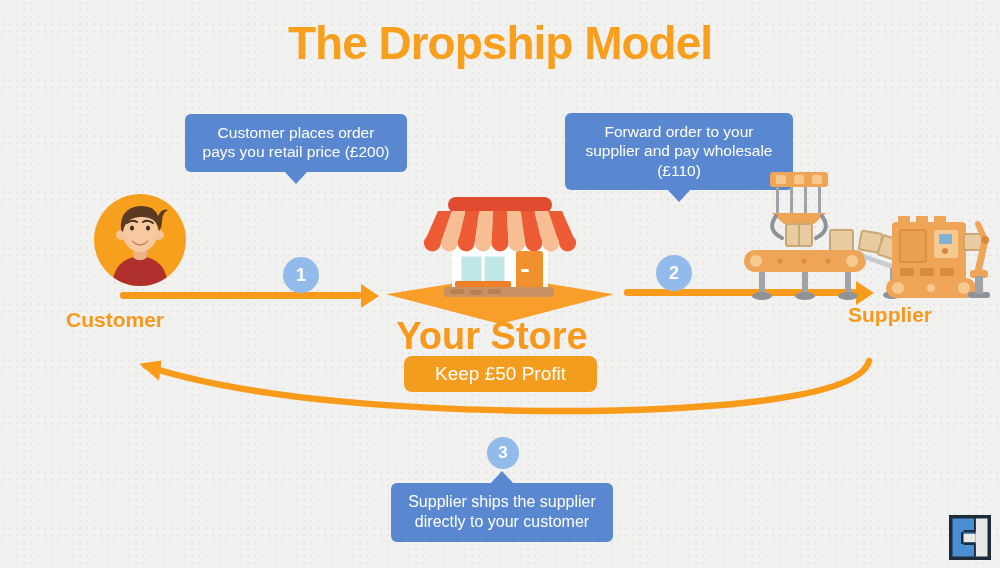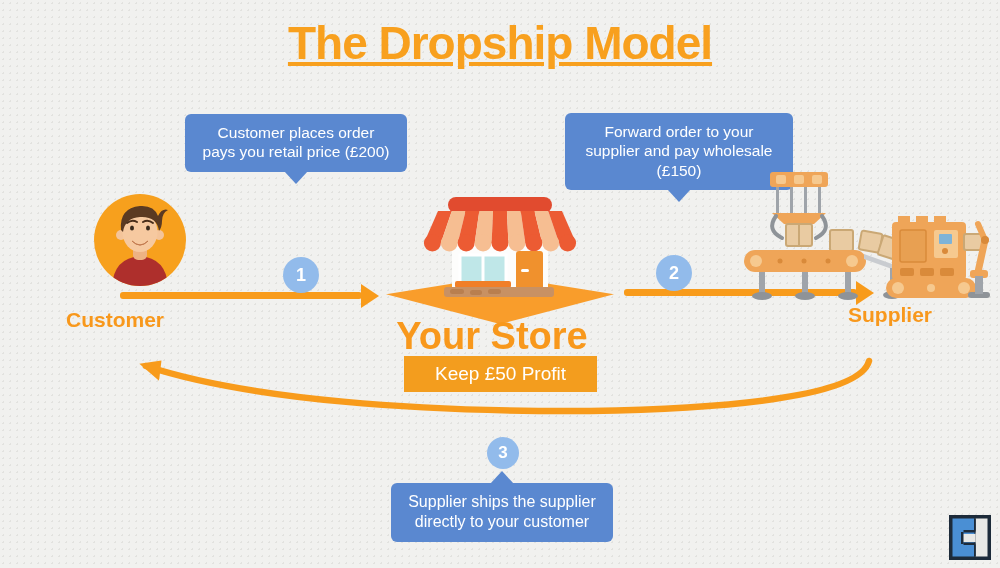--- a/index.html
+++ b/index.html
@@ -11,21 +11,21 @@
     background-color: #f1f1ef;
     background-image: radial-gradient(#e2e2df 1px, transparent 1px);
     background-size: 7px 7px;
     overflow: hidden;
     font-family: "Liberation Sans", sans-serif;
   }
   .title {
     position: absolute; left: 0; top: 16px; width: 100%;
     text-align: center;
     font-size: 46px; font-weight: bold;
-    color: #f8a01e; letter-spacing: -1px; text-decoration: underline;
+    color: #f8a01e; letter-spacing: -1px;
   }
   
   .callout {
     position: absolute;
     background: #5a88d0;
     color: #ffffff;
     border-radius: 6px;
     padding: 9px 8px 10px 8px;
     text-align: center;
     font-size: 15.5px;
@@ -70,21 +70,21 @@
   .diamond {
     position: absolute; left: 386px; top: 276px;
     width: 228px; height: 48px;
     background: #f99d2b;
     -webkit-clip-path: polygon(0 38%, 50% 0, 100% 38%, 50% 100%);
     clip-path: polygon(0 38%, 50% 0, 100% 38%, 50% 100%);
   }
   .profit-btn {
     position: absolute; left: 404px; top: 356px;
     width: 193px; height: 36px;
-    background: #f39d1e; border: none; border-radius: 0;
+    background: #f39d1e; border: none; border-radius: 8px;
     color: #ffffff; font-size: 19px;
     font-family: "Liberation Sans", sans-serif;
     display: flex; align-items: center; justify-content: center;
   }
   .footer-text {
     position: absolute; left: 0; top: 534px; width: 942px;
     text-align: right;
     font-size: 21px; font-weight: bold; color: #23282e;
     letter-spacing: -0.3px;
   }
@@ -99,21 +99,21 @@
 
   <div class="callout" style="left:185px; top:114px; width:222px;">
     <span class="line">Customer places order</span>
     <span class="line">pays you retail price (£200)</span>
     <div class="tail-down"></div>
   </div>
 
   <div class="callout" style="left:565px; top:113px; width:228px;">
     <span class="line">Forward order to your</span>
     <span class="line">supplier and pay wholesale</span>
-    <span class="line">(£150)</span>
+    <span class="line">(£110)</span>
     <div class="tail-down"></div>
   </div>
 
   <svg style="left:94px; top:194px;" width="92" height="92" viewBox="0 0 92 92">
     <defs>
         <clipPath id="avclip">
           <circle cx="46" cy="46" r="46"></circle>
         </clipPath>
       </defs>
     <circle cx="46" cy="46" r="46" fill="#f7a01d"></circle>

